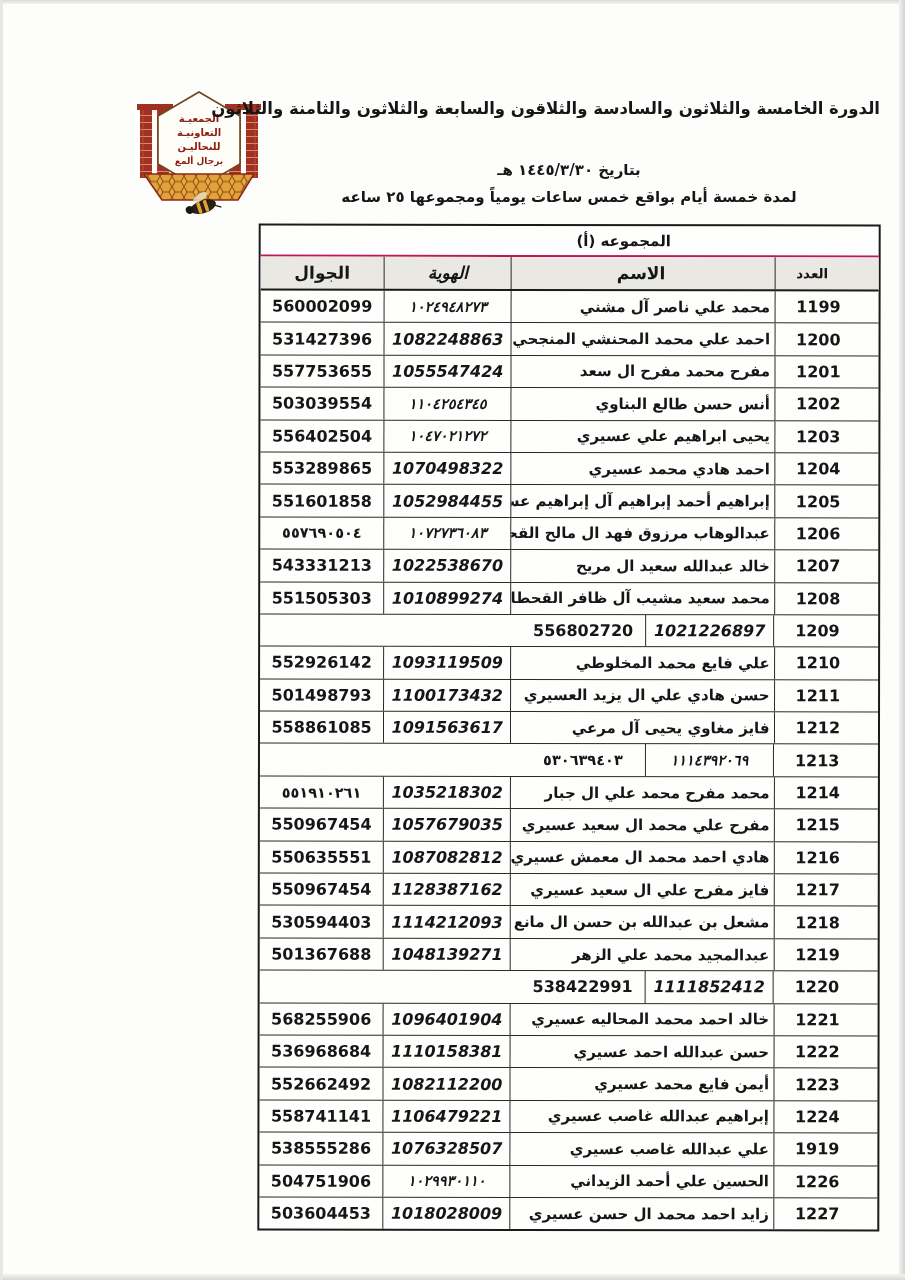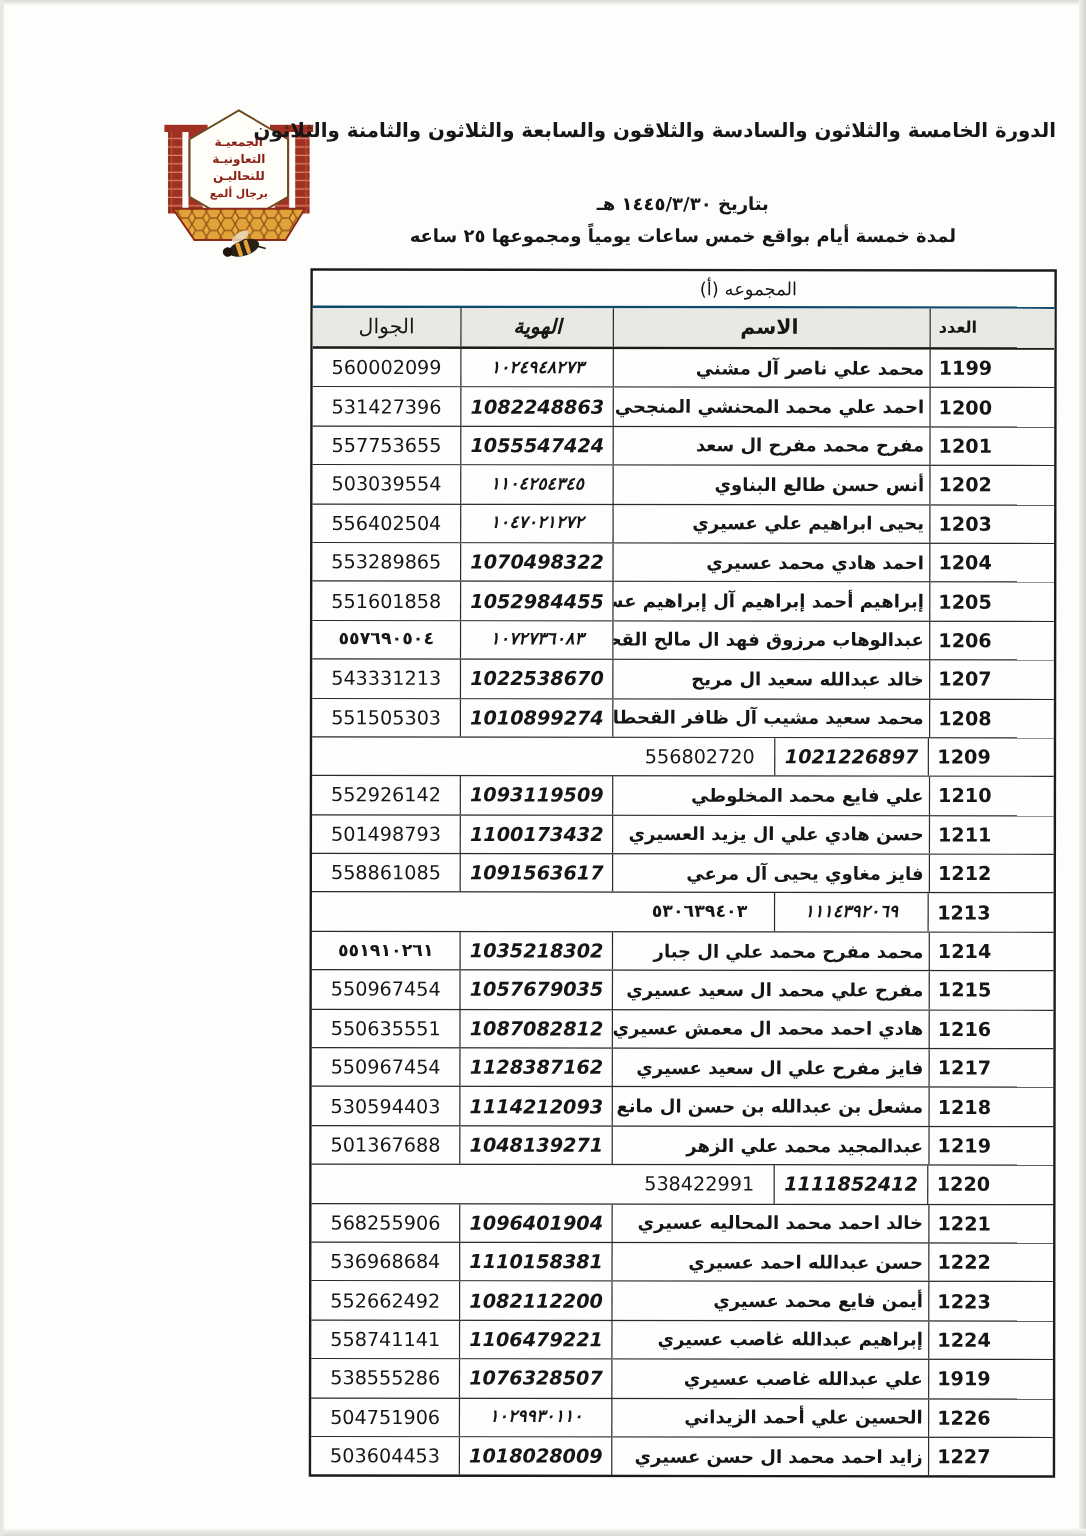--- a/index.html
+++ b/index.html
@@ -35,41 +35,41 @@
   }
 
   
   .tbl{
     position:absolute;left:258px;top:224px;width:622px;
     direction:rtl;border:2.2px solid #1b1b1b;background:#fefefd;
     transform:rotate(.08deg);
     box-sizing:border-box;
   }
   .group-row{
-    height:29px;border-bottom:2px solid #0c4a6e;
+    height:29px;border-bottom:2px solid #be185d;
     display:flex;align-items:center;justify-content:center;
-    font-size:15px;font-weight:normal;
+    font-size:15px;font-weight:bold;
   }
   .group-row span{transform:translateX(54px);}
   .hrow{
     height:32px;background:#e9e8e3;border-bottom:2px solid #1b1b1b;
     display:flex;
   }
   .trow{height:31.4px;display:flex;border-bottom:1.3px solid #2a2a2a;}
   .trow:last-child{border-bottom:none;}
   .cell{
     display:flex;align-items:center;box-sizing:border-box;
     border-left:1.3px solid #2a2a2a; 
     overflow:hidden;white-space:nowrap;
   }
   .cell:last-child{border-left:none;}
-  .c-num {width:105px;justify-content:flex-end;padding-left:7px;font-size:16px;font-weight:bold;}
+  .c-num {width:105px;justify-content:flex-end;padding-left:21px;font-size:16px;font-weight:bold;}
   .c-name{width:265px;justify-content:flex-start;padding-right:4px;font-size:15px;font-weight:bold;}
   .c-id  {width:128px;justify-content:center;font-size:16px;font-weight:bold;font-style:italic;}
-  .c-mob {width:124px;justify-content:center;font-size:16px;font-weight:normal;}
+  .c-mob {width:124px;justify-content:center;font-size:16px;font-weight:bold;}
   .hrow .c-num{font-size:13.5px;}
   .hrow .c-name,.hrow .c-id,.hrow .c-mob{justify-content:center;font-size:17px;}
   .arabic-digits{font-size:14.5px;letter-spacing:1.6px;font-weight:bold;}
 </style>
 </head>
 <body>
 
 <div class="scan-edge edge-top"></div>
 <div class="scan-edge edge-right"></div>
 <div class="scan-edge edge-bottom"></div>

